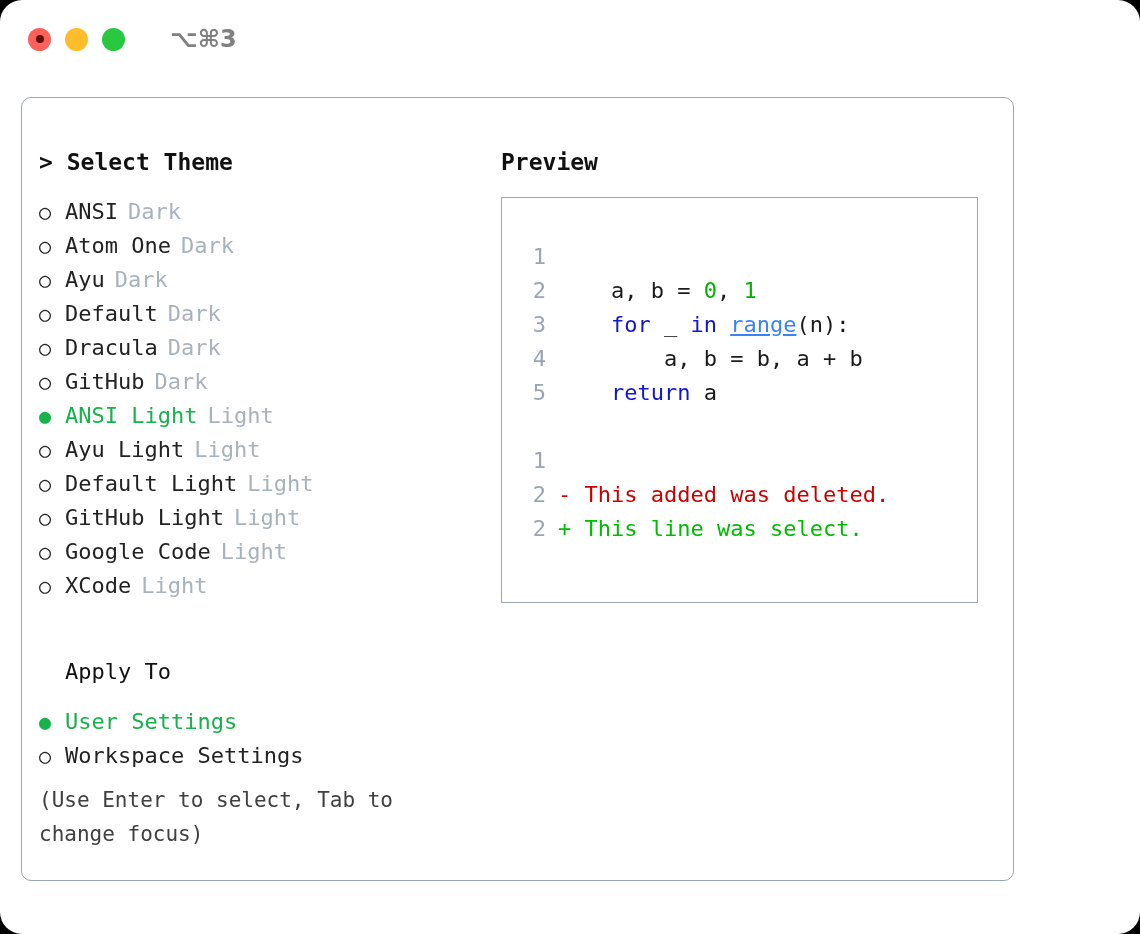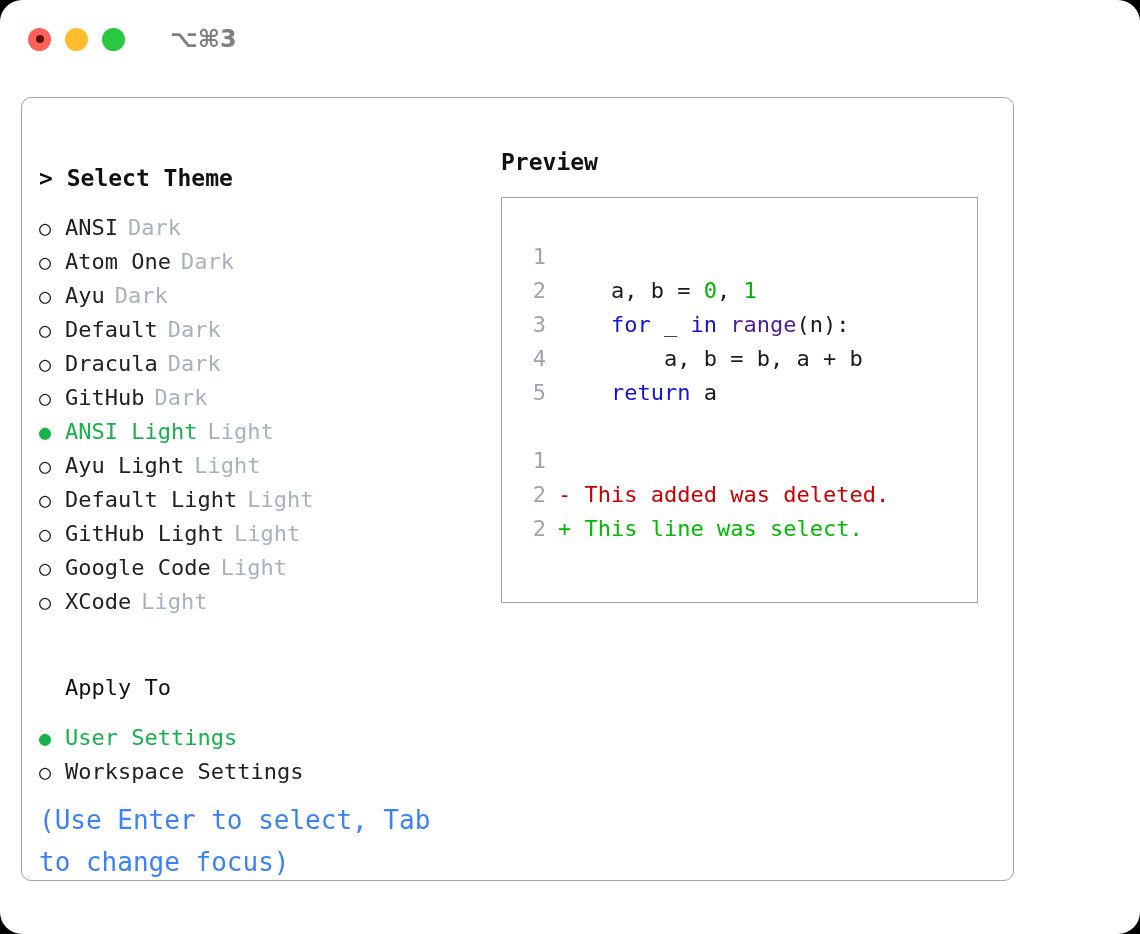--- a/index.html
+++ b/index.html
@@ -70,21 +70,21 @@
     left: 21px; top: 97px;
     width: 993px; height: 784px;
     border: 1.5px solid #9aa5b4;
     border-radius: 10px;
     background: #ffffff;
   }
 
   
   .left-col {
     position: absolute;
-    left: 17px; top: 63px;
+    left: 17px; top: 47px;
     width: 460px;
   }
 
   .heading {
     font-size: 23px;
     font-weight: bold;
     color: #111111;
     line-height: 34px;
     white-space: pre;
   }
@@ -115,23 +115,23 @@
     line-height: 34px;
     padding-left: 26px;
     white-space: pre;
     margin-top: 48px;
   }
 
   .gap-20 { height: 20px; }
   .gap-26 { height: 26px; }
 
   .hint {
-    font-size: 26px;
-    color: #3b82f6;
-    line-height: 42px;
+    font-size: 21px;
+    color: #404040;
+    line-height: 34px;
     width: 410px;
     white-space: pre-wrap;
   }
 
   
   .right-col {
     position: absolute;
     left: 479px; top: 47px;
     width: 500px;
   }
@@ -163,21 +163,21 @@
     flex: 0 0 30px;
     width: 30px;
     text-align: right;
     color: #9aa5b4;
     margin-right: 12px;
   }
   .code-text { color: #1a1a1a; }
 
   .kw   { color: #1414d2; }
   .num  { color: #00b300; }
-  .fn   { color: #4c1d95; }
+  .fn   { color: #3b82f6; text-decoration: underline; }
   .plain{ color: #1a1a1a; }
 
   .blank-line { height: 34px; }
 
   .d-ctx { color: #808080; }
   .d-del { color: #cc0000; }
   .d-add { color: #00bb00; }
 </style>
 </head>
 <body>

